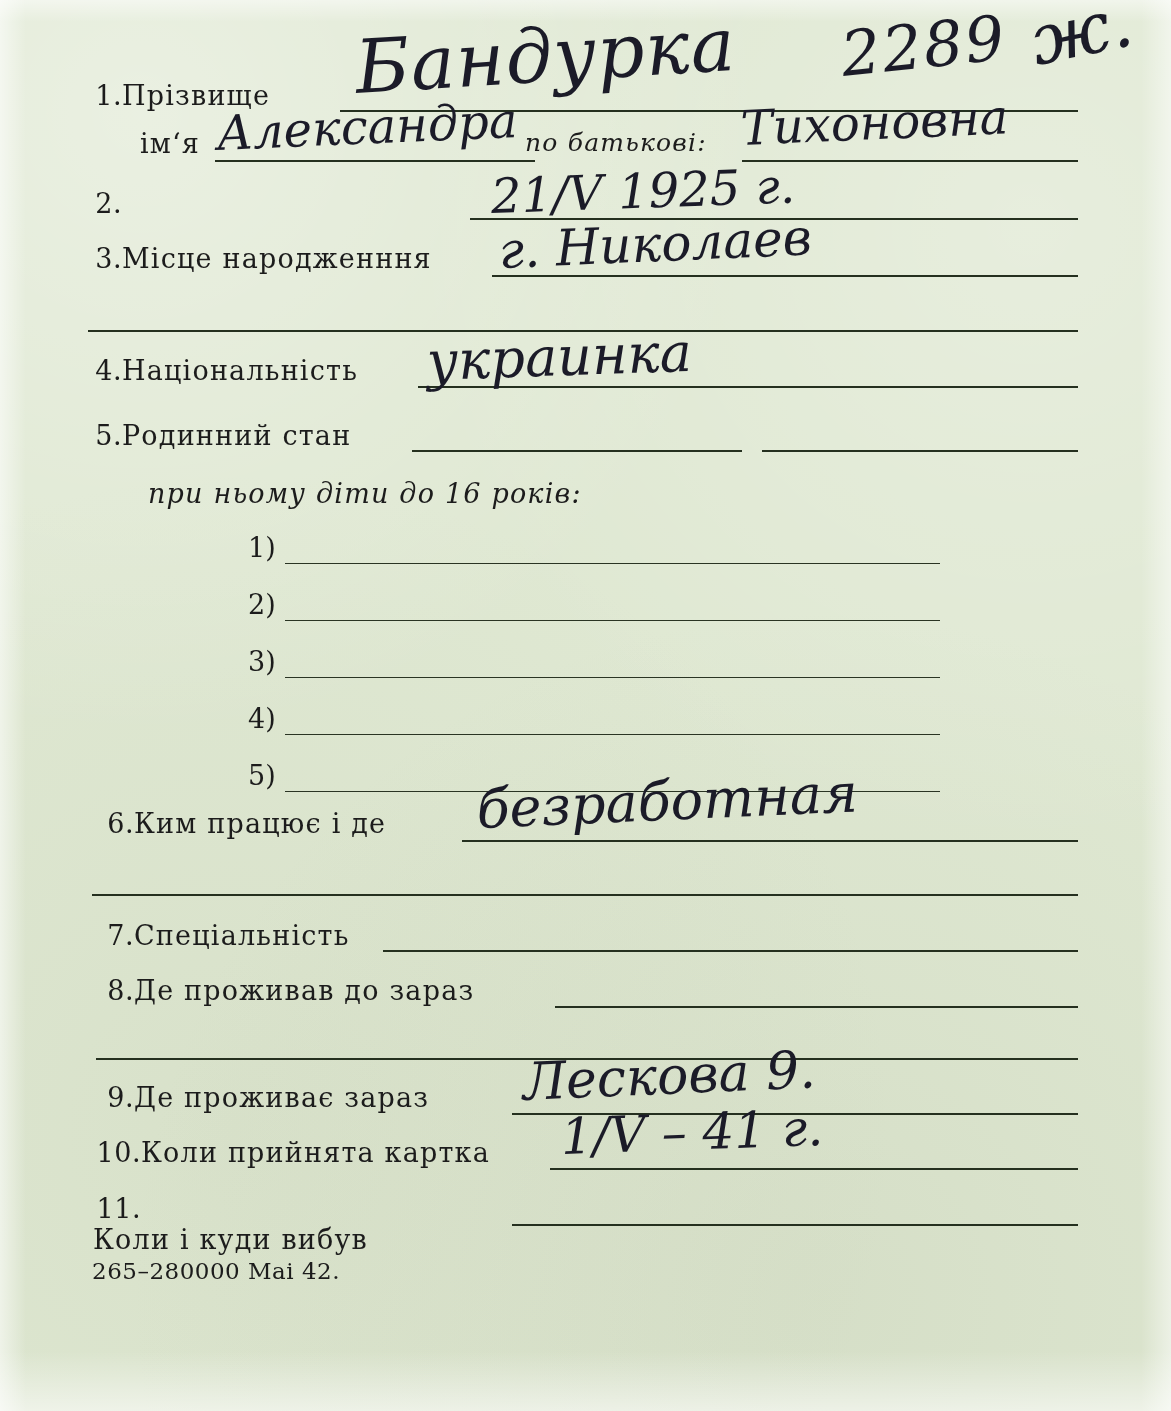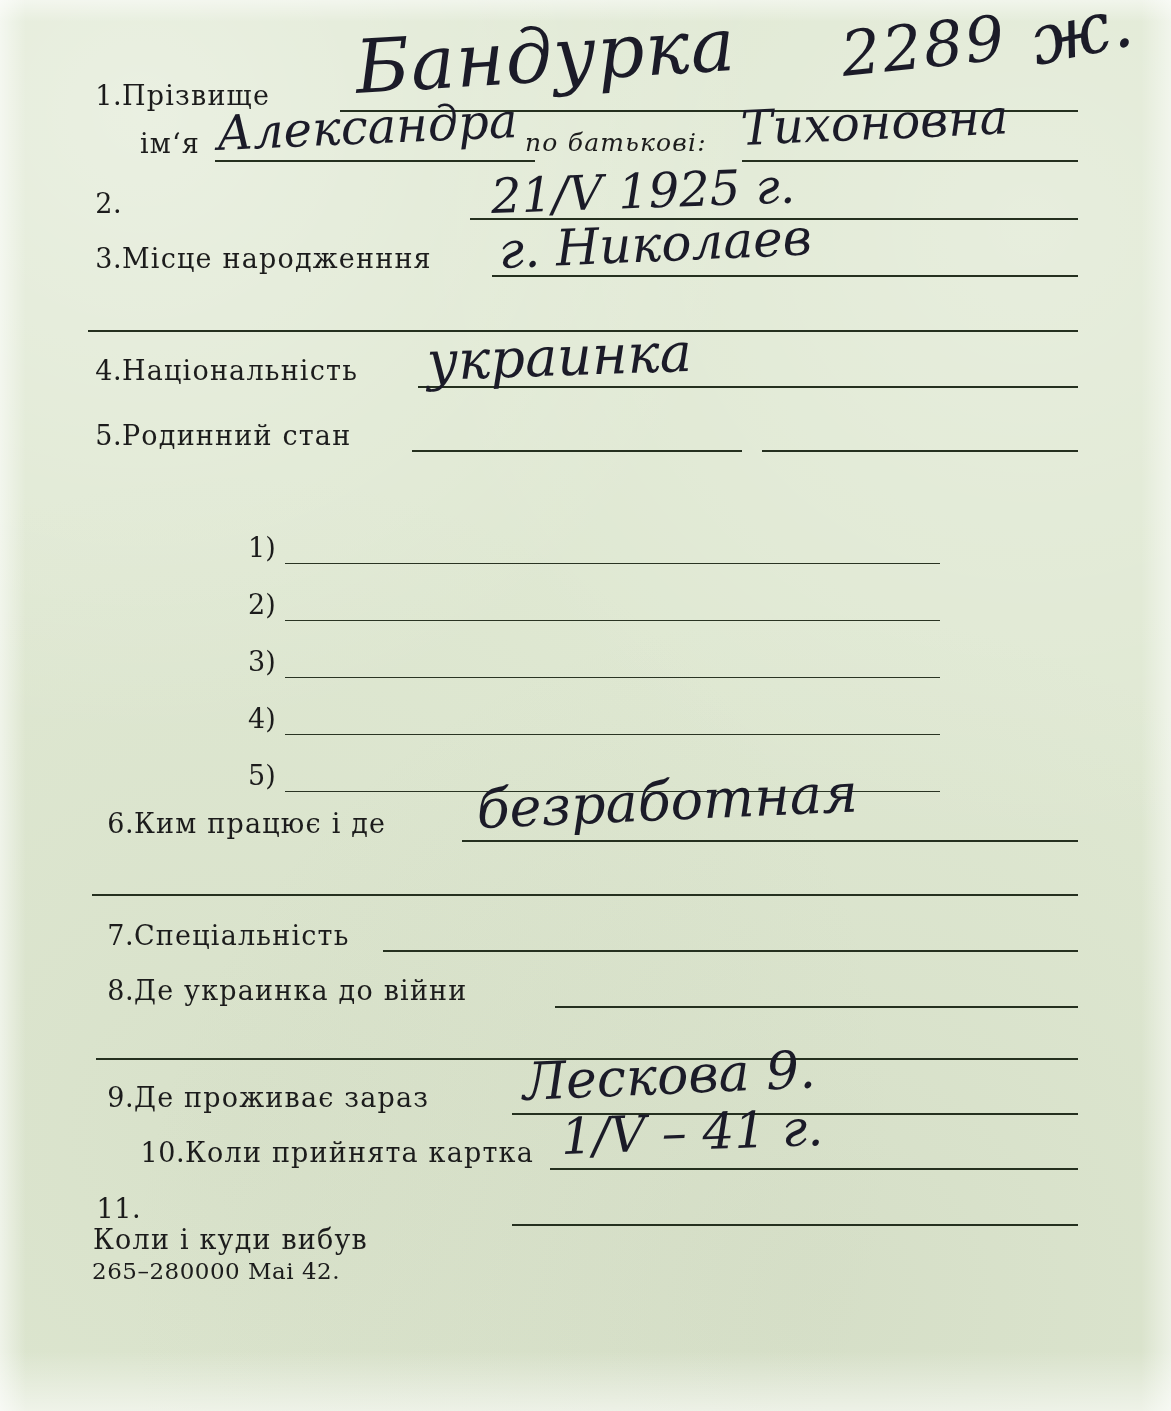--- a/index.html
+++ b/index.html
@@ -132,20 +132,21 @@
   <div class="rule" style="left:418px; top:386px; width:660px;"></div>
   <div class="hand" style="left:428px; top:330px; font-size:54px; transform:rotate(-2deg);">украинка</div>
 
   <div class="row" style="left:88px; top:420px;">
     <span class="num" style="width:34px;">5.</span>
     <span class="label">Родинний стан</span>
   </div>
   <div class="rule" style="left:412px; top:450px; width:330px;"></div>
   <div class="rule" style="left:762px; top:450px; width:316px;"></div>
 
+  <div class="sub-label" style="left:148px; top:478px;">при ньому діти до 16 років:</div>
 
   <div class="childnum" style="left:248px; top:532px;">1)</div>
   <div class="rule thin" style="left:285px; top:563px; width:655px;"></div>
 
   <div class="childnum" style="left:248px; top:589px;">2)</div>
   <div class="rule thin" style="left:285px; top:620px; width:655px;"></div>
 
   <div class="childnum" style="left:248px; top:646px;">3)</div>
   <div class="rule thin" style="left:285px; top:677px; width:655px;"></div>
 
@@ -164,34 +165,34 @@
   <div class="hand" style="left:478px; top:778px; font-size:54px; transform:rotate(-2.5deg);">безработная</div>
 
   <div class="row" style="left:100px; top:920px;">
     <span class="num" style="width:34px;">7.</span>
     <span class="label">Спеціальність</span>
   </div>
   <div class="rule" style="left:383px; top:950px; width:695px;"></div>
 
   <div class="row" style="left:100px; top:975px;">
     <span class="num" style="width:34px;">8.</span>
-    <span class="label">Де украинка до війни</span>
+    <span class="label">Де проживав до зараз</span>
   </div>
   <div class="rule" style="left:555px; top:1006px; width:523px;"></div>
   <div class="rule" style="left:96px; top:1058px; width:982px;"></div>
 
   <div class="row" style="left:100px; top:1082px;">
     <span class="num" style="width:34px;">9.</span>
     <span class="label">Де проживає зараз</span>
   </div>
   <div class="rule" style="left:512px; top:1113px; width:566px;"></div>
   <div class="hand" style="left:524px; top:1052px; font-size:52px; transform:rotate(-2.5deg);">Лескова 9.</div>
 
   <div class="row" style="left:93px; top:1137px;">
-    <span class="num" style="width:48px;margin-left:44px;">10.</span>
+    <span class="num" style="width:48px;">10.</span>
     <span class="label">Коли прийнята картка</span>
   </div>
   <div class="rule" style="left:550px; top:1168px; width:528px;"></div>
   <div class="hand" style="left:562px; top:1108px; font-size:50px; transform:rotate(-2deg);">1/V – 41 г.</div>
 
   <div class="row" style="left:93px; top:1193px;flex-direction:column;">
     <span class="num" style="width:48px;">11.</span>
     <span class="label">Коли і куди вибув</span>
   </div>
   <div class="rule" style="left:512px; top:1224px; width:566px;"></div>

